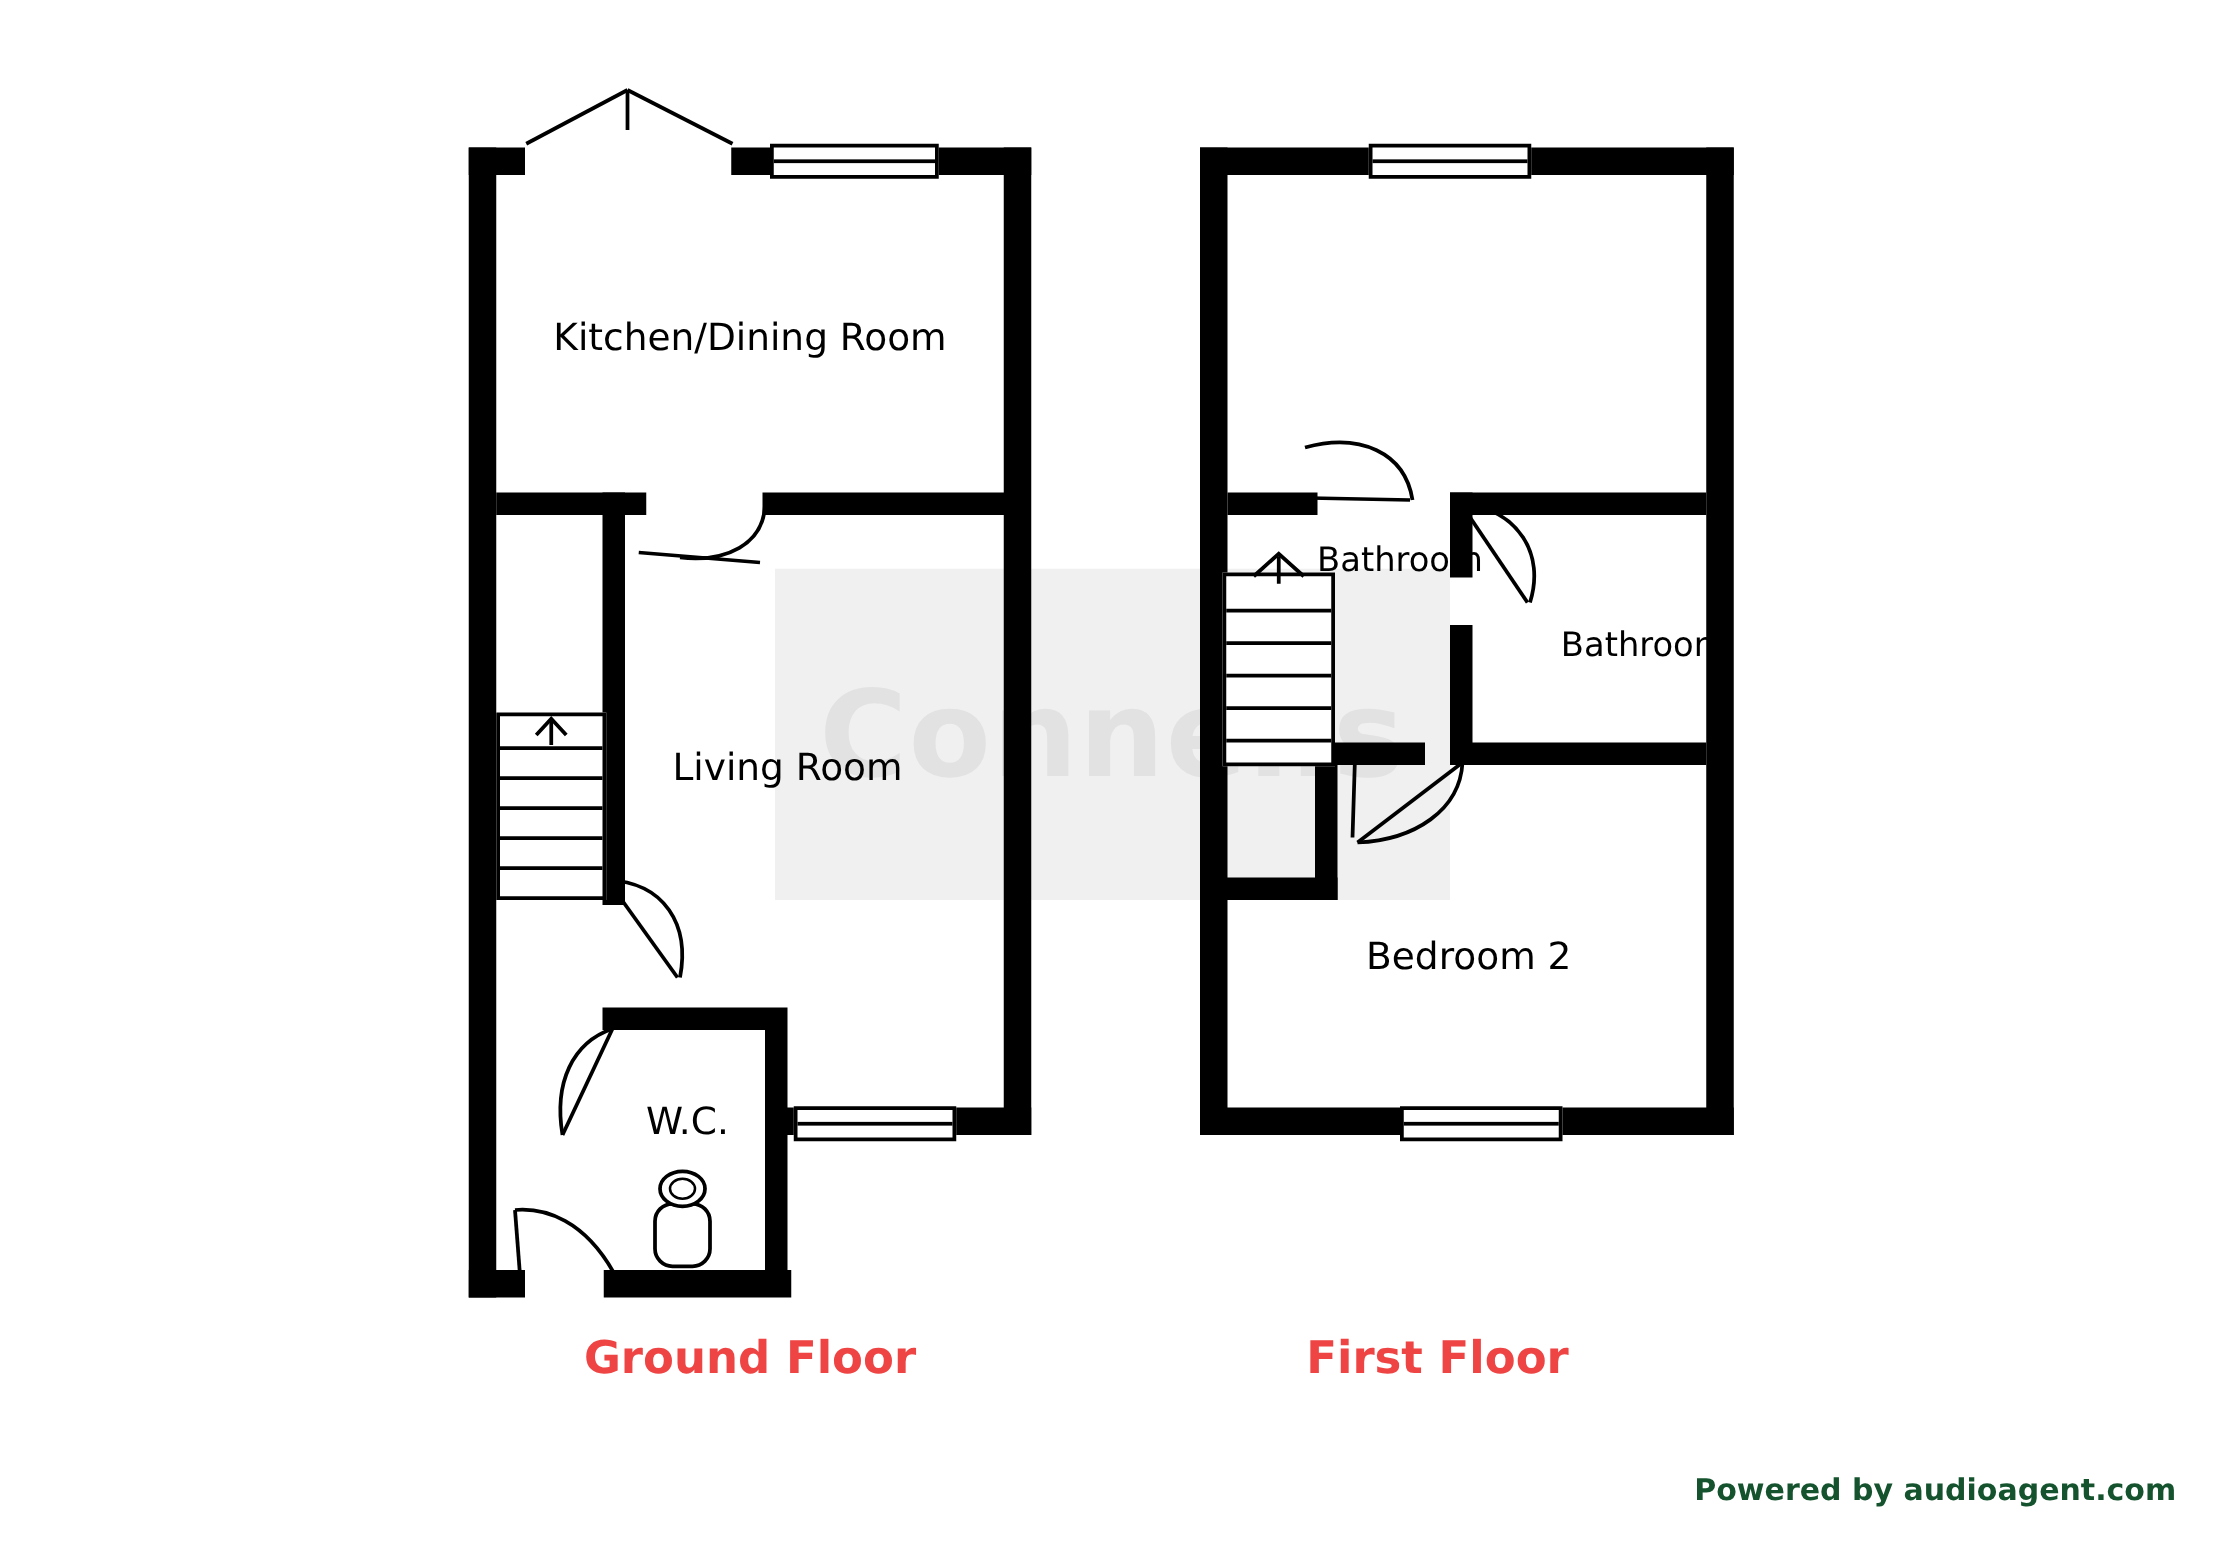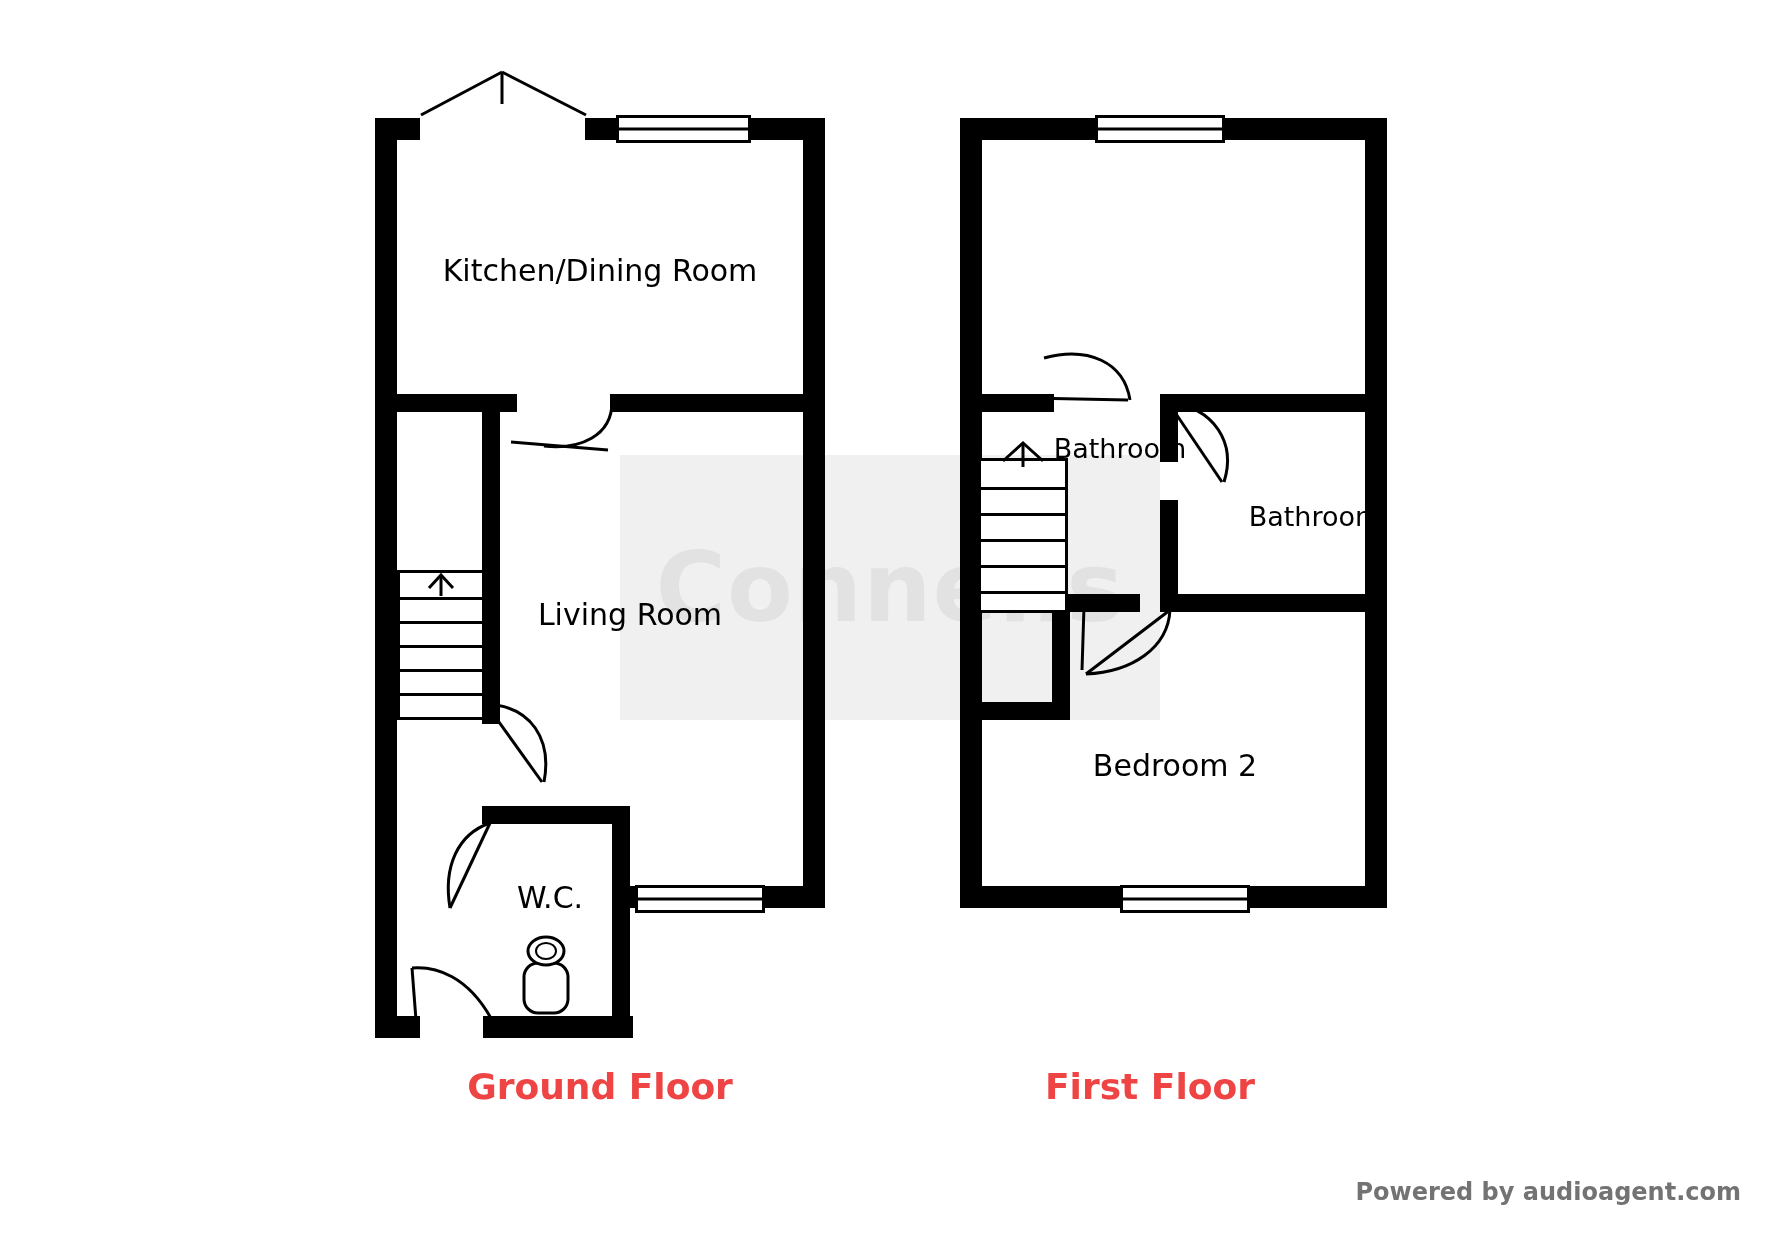--- a/index.html
+++ b/index.html
@@ -116,21 +116,21 @@
     font-size: 25px;
     color: #000000;
     white-space: nowrap;
   }
   .powered {
     position: absolute;
     right: 30px;
     top: 1178px;
     font-size: 24px;
     font-weight: bold;
-    color: #737373;
+    color: #14532d;
     white-space: nowrap;
   }
 
   .plan-layer { position: absolute; left:0; top:0; width:100%; height:100%; z-index: 2; }
 </style>
 </head>
 <body>
 
 <div id="floorplan">
 

